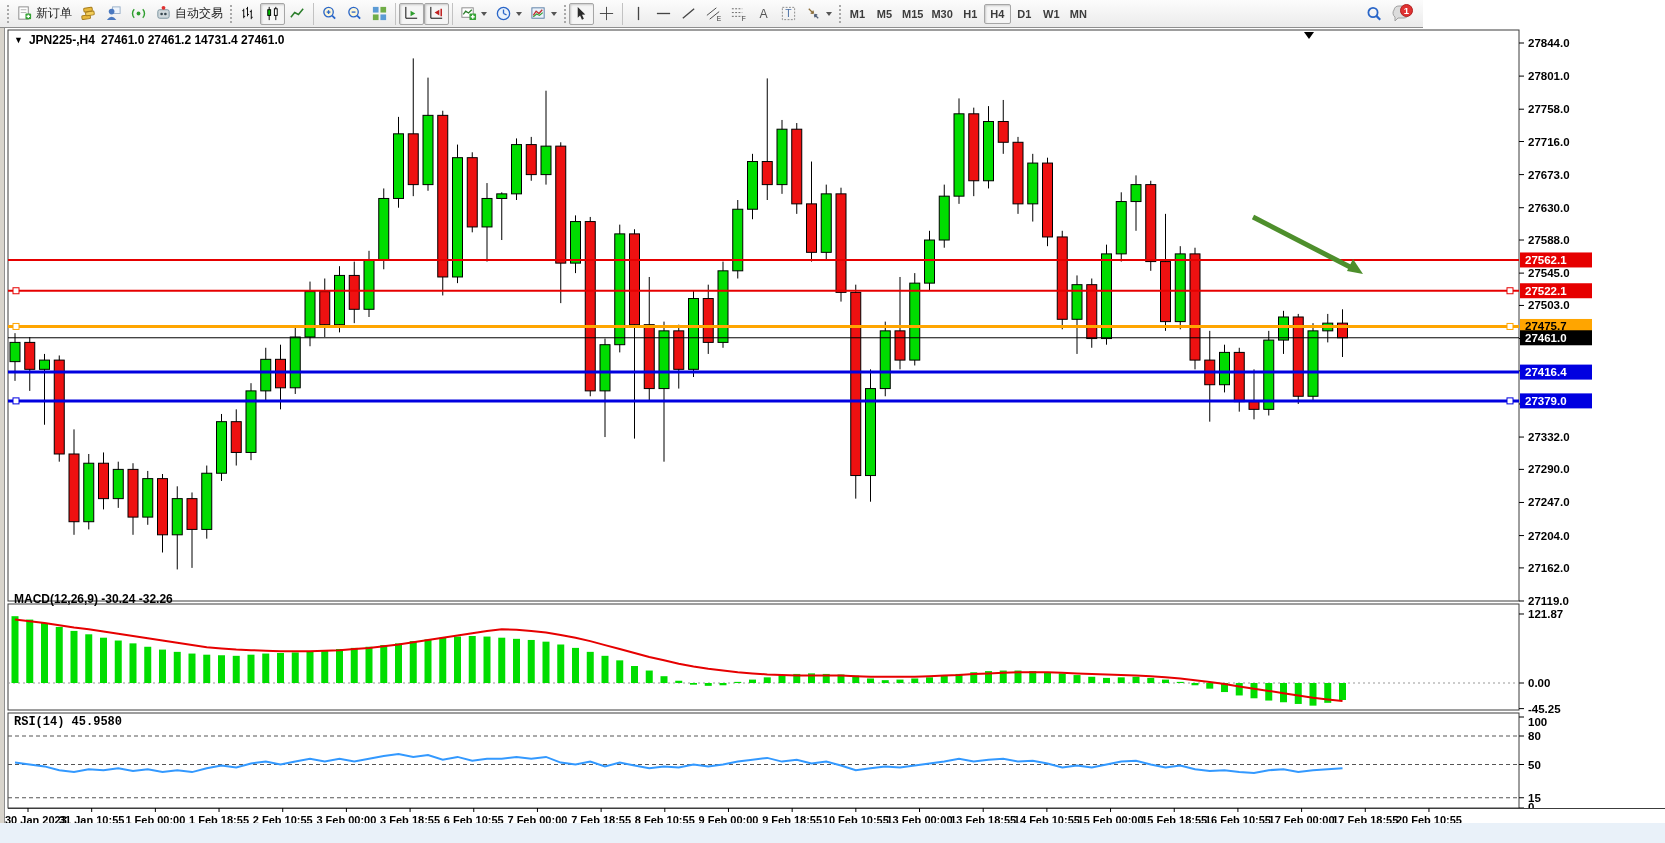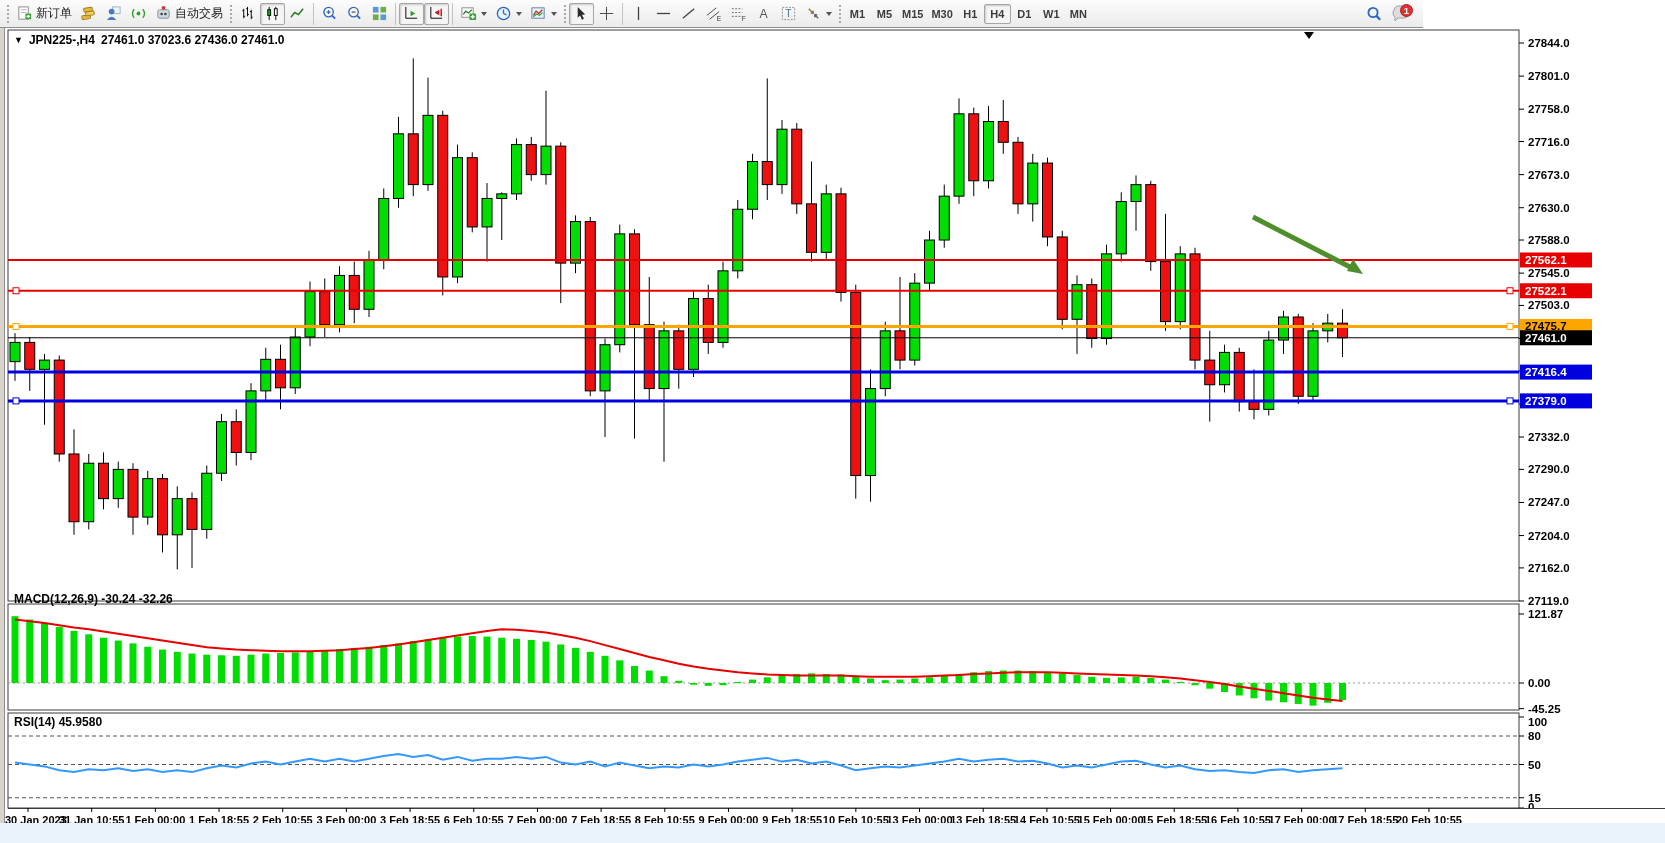--- a/index.html
+++ b/index.html
@@ -861,21 +861,21 @@
       <text x="1365.28" y="796" font-size="11" font-weight="600" fill="#000000" text-anchor="middle">17 Feb 18:55</text>
       <line x1="1428.96" y1="780" x2="1428.96" y2="784" stroke="#000"></line>
       <text x="1428.96" y="796" font-size="11" font-weight="600" fill="#000000" text-anchor="middle">20 Feb 10:55</text>
       <rect x="0" y="795" width="1665" height="20" fill="#e9f1f9"></rect>
       <rect x="1520" y="0" width="145" height="780" fill="transparent"></rect>
     </svg>
 
   <div class="overlay-label" style="left:14px;top:5px;">
     <span class="tri">▼</span>
     <span>JPN225-,H4</span>
-    <span>27461.0 37023.6 27436.0 27461.0</span>
+    <span>27461.0 27461.2 14731.4 27461.0</span>
   </div>
   <div class="overlay-label" style="left:14px;top:564px;font-weight:600;">
     <span>MACD(12,26,9) -30.24 -32.26</span>
   </div>
-  <div class="overlay-label" style="left:14px;top:687px;font-weight:600;">
+  <div class="overlay-label" style="left:14px;top:687px;font-weight:600;font-family:Liberation Mono, monospace;">
     <span>RSI(14) 45.9580</span>
   </div>
 </div>
 
 </body></html>

